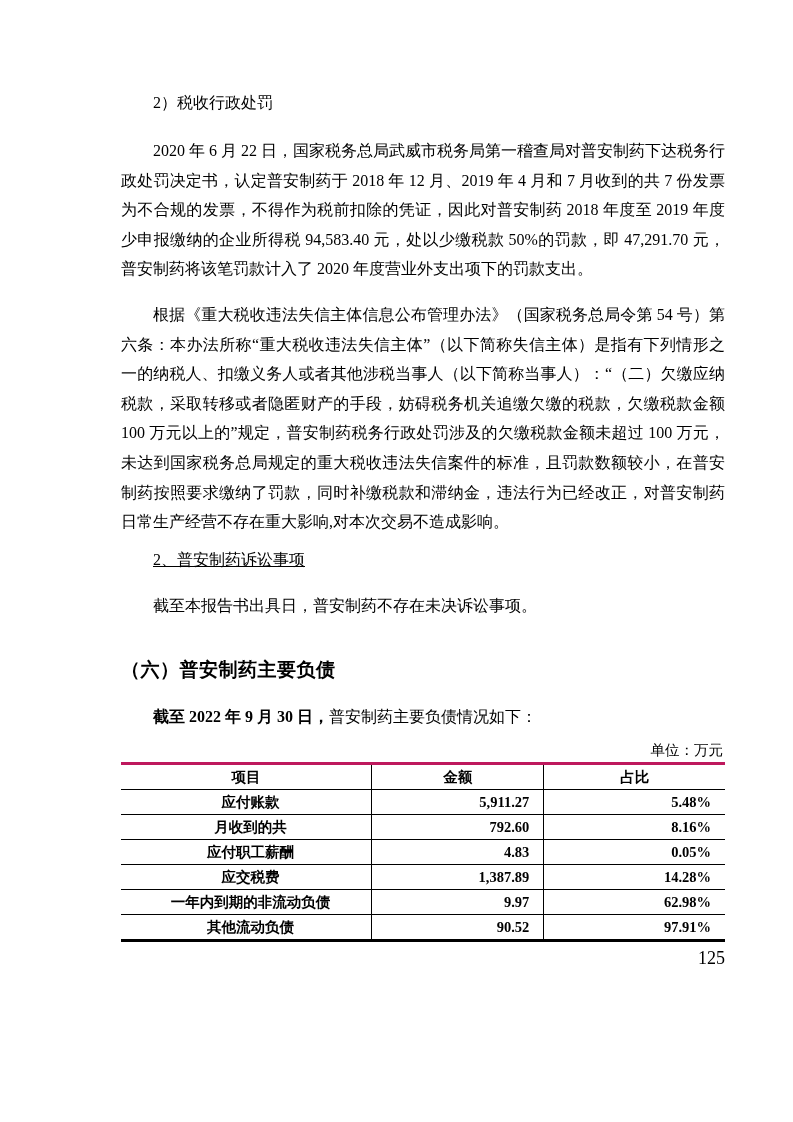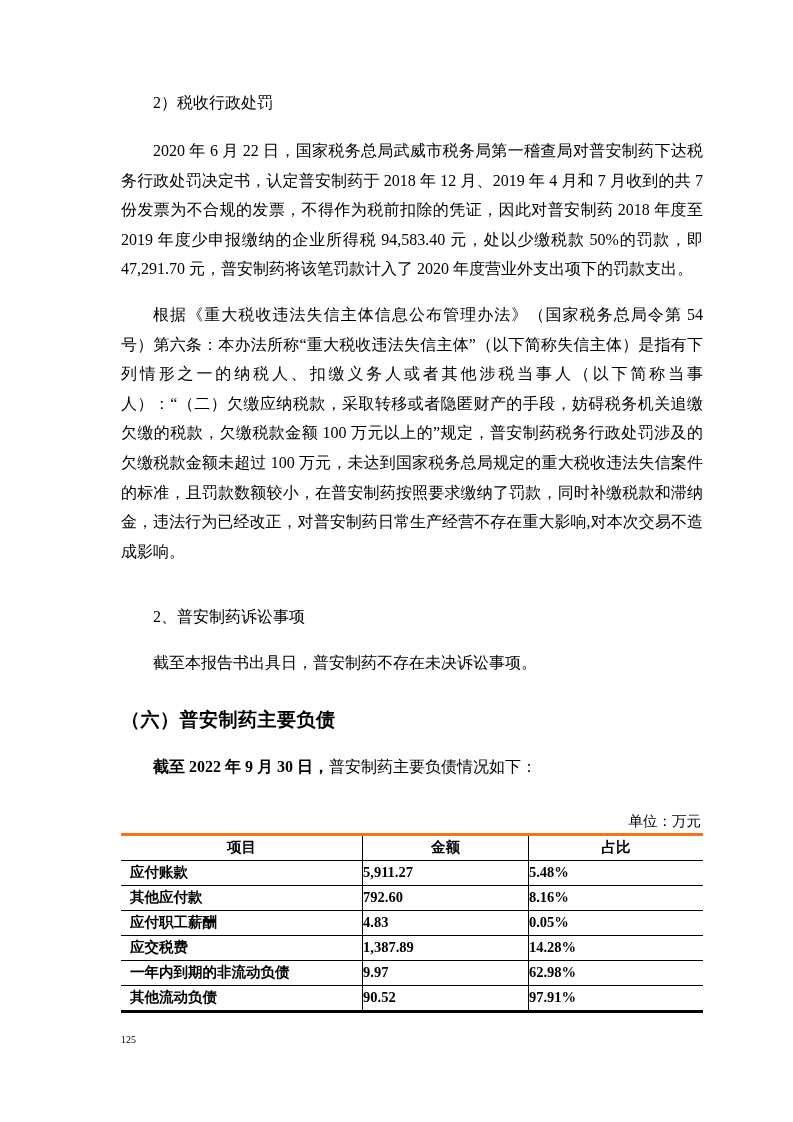--- a/index.html
+++ b/index.html
@@ -10,88 +10,88 @@
     overflow: hidden;
     color: #000;
     font-family: "Liberation Serif", "DejaVu Serif", serif;
   }
   .page {
     position: relative;
     width: 793px;
     height: 1122px;
     background: #fff;
     box-sizing: border-box;
-    padding: 88px 90px 0 121px;
+    padding: 88px 68px 0 121px;
   }
   .sub-heading {
     font-size: 16px;
     font-weight: 400;
     line-height: 30px;
     margin: 0;
     text-indent: 2em;
   }
   .body-para {
     font-size: 16px;
     line-height: 29.6px;
     text-align: justify;
     text-indent: 2em;
     margin: 16px 0 0 0;
   }
   .mt18 { margin-top: 18px; }
-  .mt24 { margin-top: 36px; }
+  .mt24 { margin-top: 8px; text-decoration: underline; }
   .section-heading {
     font-family: "Liberation Sans", "DejaVu Sans", sans-serif;
     font-size: 19px;
     font-weight: 700;
     line-height: 32px;
-    margin: 26px 0 0 0;
+    margin: 34px 0 0 0;
     letter-spacing: 0.5px;
   }
   .intro-line {
     font-size: 16px;
     line-height: 30px;
     text-indent: 2em;
     margin: 16px 0 0 0;
   }
   .intro-line .bold-date {
     font-weight: 700;
   }
   .unit-label {
     font-size: 14.5px;
     text-align: right;
-    margin-top: 30px;
+    margin-top: 9px;
     line-height: 18px;
     padding-right: 2px;
   }
   table.liab-table {
     width: 100%;
     border-collapse: collapse;
-    border-top: 3px solid #f97316;
+    border-top: 3px solid #be185d;
     border-bottom: 3px solid #000;
     margin-top: 3px;
     font-size: 14.5px;
     font-weight: 700;
     table-layout: fixed;
   }
   table.liab-table th,
   table.liab-table td {
     height: 24px;
     padding: 0;
     border-top: 1px solid #000;
     vertical-align: middle;
   }
   table.liab-table thead th { border-top: none; text-align: center; }
   table.liab-table .c1 { border-right: 1px solid #000; }
   table.liab-table .c2 { border-right: 1px solid #000; }
-  table.liab-table td.item { text-align: left; padding-left: 9px; }
-  table.liab-table td.num { text-align: left; padding-right: 14px; }
+  table.liab-table td.item { text-align: center; padding-left: 9px; }
+  table.liab-table td.num { text-align: right; padding-right: 14px; }
   .page-number {
-    font-size: 10px;
-    text-align: left;
-    margin-top: 19px;
+    font-size: 18px;
+    text-align: right;
+    margin-top: 8px;
     line-height: 16px;
   }
 </style>
 </head>
 <body>
 
 <div class="page">
 
   <h4 class="sub-heading">2）税收行政处罚</h4>
 
@@ -122,21 +122,21 @@
         <th>占比</th>
       </tr>
     </thead>
     <tbody>
       <tr>
         <td class="item c1">应付账款</td>
         <td class="num c2">5,911.27</td>
         <td class="num">5.48%</td>
       </tr>
       <tr>
-        <td class="item c1">其他应付款</td>
+        <td class="item c1">月收到的共</td>
         <td class="num c2">792.60</td>
         <td class="num">8.16%</td>
       </tr>
       <tr>
         <td class="item c1">应付职工薪酬</td>
         <td class="num c2">4.83</td>
         <td class="num">0.05%</td>
       </tr>
       <tr>
         <td class="item c1">应交税费</td>

